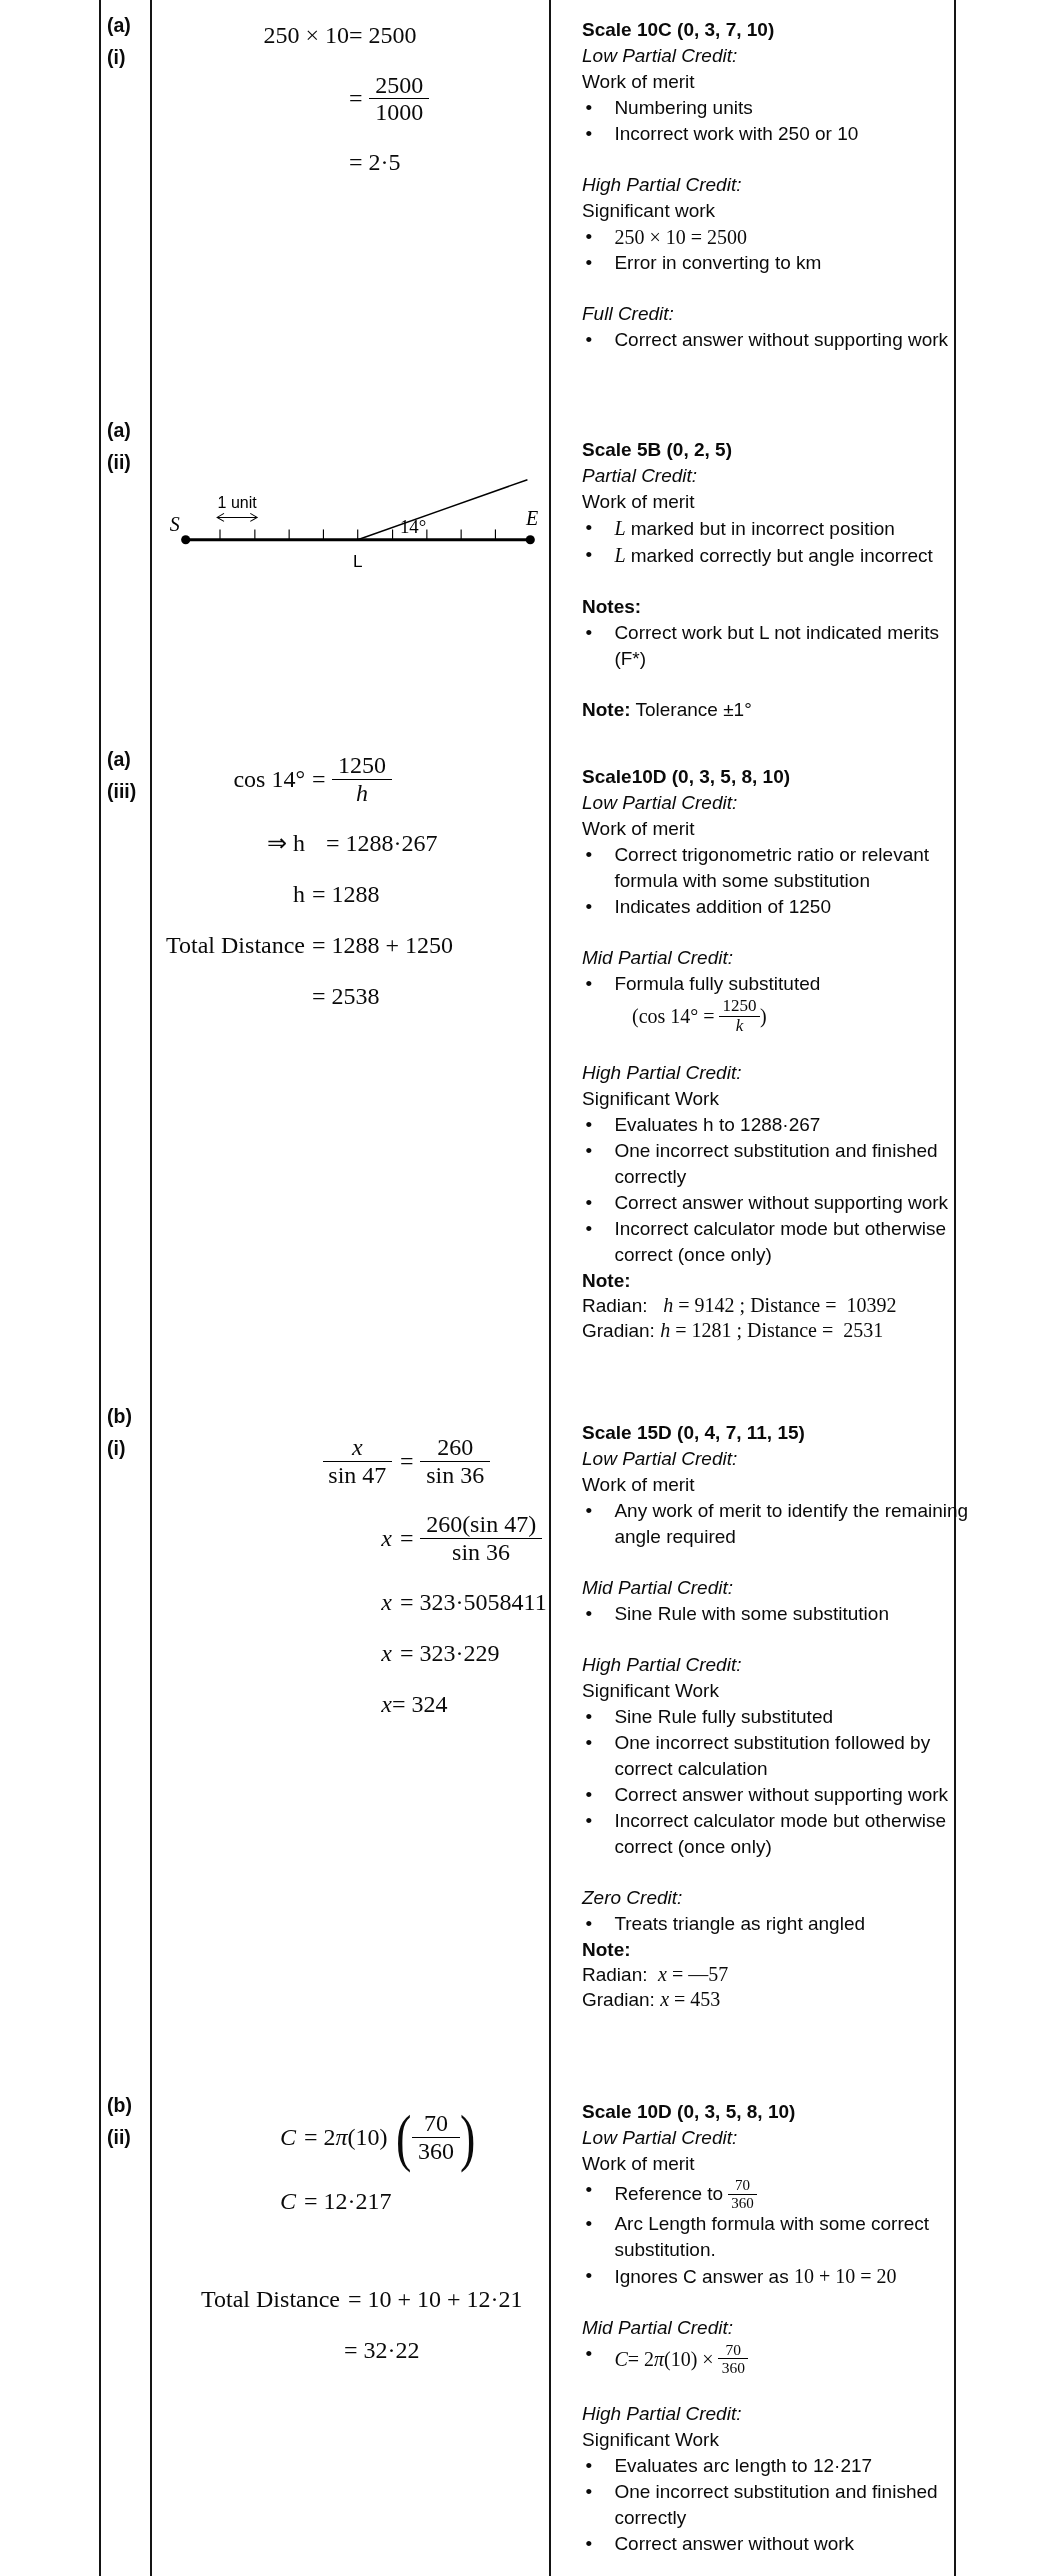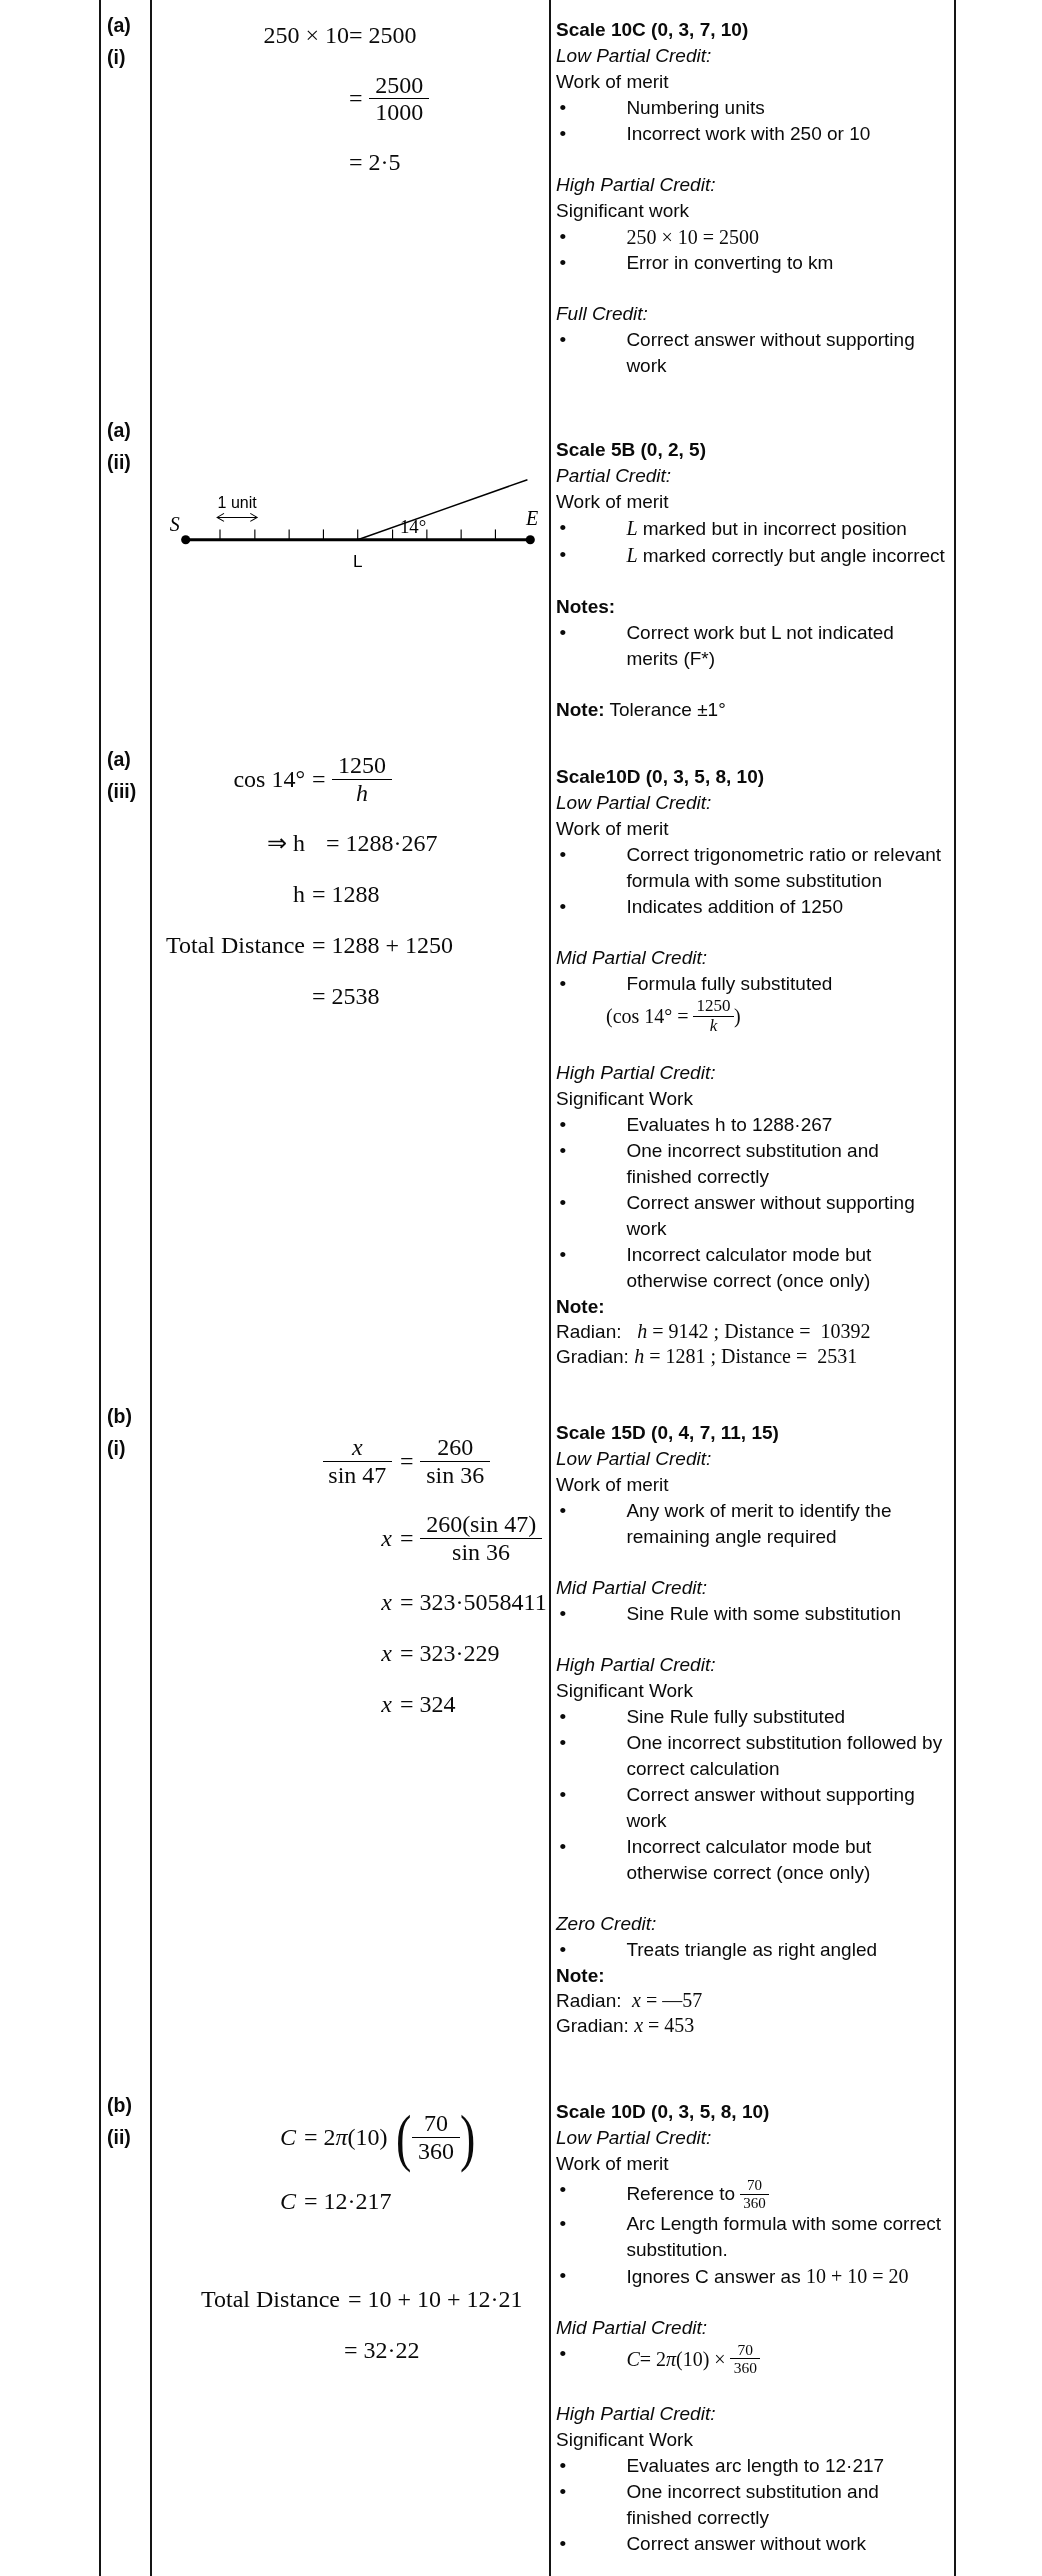--- a/index.html
+++ b/index.html
@@ -19,26 +19,26 @@
   .lhs{flex:none;display:flex;justify-content:flex-end;align-items:center;text-align:right;}
   .rhs{flex:none;display:flex;align-items:center;text-align:left;}
   .frac{display:inline-flex;flex-direction:column;text-align:center;line-height:1.12;margin-left:6.9px;}
   .frac.nml{margin-left:0;}
   .num{display:block;padding:0 5.7px;}
   .den{display:block;border-top:1.7px solid #000;padding:0 5.7px;}
   .it{font-style:italic;}
   .bigp{font-size:64px;line-height:.8;font-family:"Liberation Serif",serif;display:inline-block;transform:scaleX(.72);margin:0 -2.3px;}
 
   
-  .scale{position:absolute;left:556px;width:389px;font-size:19px;line-height:26px;}
+  .scale{position:absolute;left:582px;width:389px;font-size:19px;line-height:26px;}
   .sct{font-weight:bold;}
   .sch{font-style:italic;}
   .scb{display:flex;}
   .dot{width:29px;flex:none;padding-left:3.4px;}
-  .btxt{flex:1;margin-left:38px;}
+  .btxt{flex:1;}
   .gap{height:25px;}
   .m{font-family:"Liberation Serif",serif;font-size:20px;}
   .sceq{padding-left:50px;display:flex;align-items:center;}
   .sfrac{font-size:15px;line-height:1.1;margin-left:4.6px;display:inline-flex;flex-direction:column;text-align:center;vertical-align:middle;}
   .sfrac .den{border-top:1.1px solid #000;padding:0 3.4px;}
   .sfrac .num{padding:0 3.4px;}
   .scn{white-space:pre-wrap;line-height:25px;}
   .nb{font-weight:bold;}
   svg text{font-family:"Liberation Sans",sans-serif;}
   svg .sv-ser{font-family:"Liberation Serif",serif;}
@@ -298,21 +298,21 @@
     </div>
     <div class="eqline">
       <span class="lhs it" style="width:241px">x</span>
       <span class="rhs">
           <span style="margin-left:8px">= 323·229</span>
         </span>
     </div>
     <div class="eqline">
       <span class="lhs it" style="width:241px">x</span>
       <span class="rhs">
-          <span style="margin-left:8px">= 324</span>
+          <span style="">= 324</span>
         </span>
     </div>
   </div>
 
   <div class="scale" style="top:1420px">
     <div class="sct">Scale 15D (0, 4, 7, 11, 15)</div>
     <div class="sch">Low Partial Credit:</div>
     <div>Work of merit</div>
     <div class="scb">
         <span class="dot">•</span>

